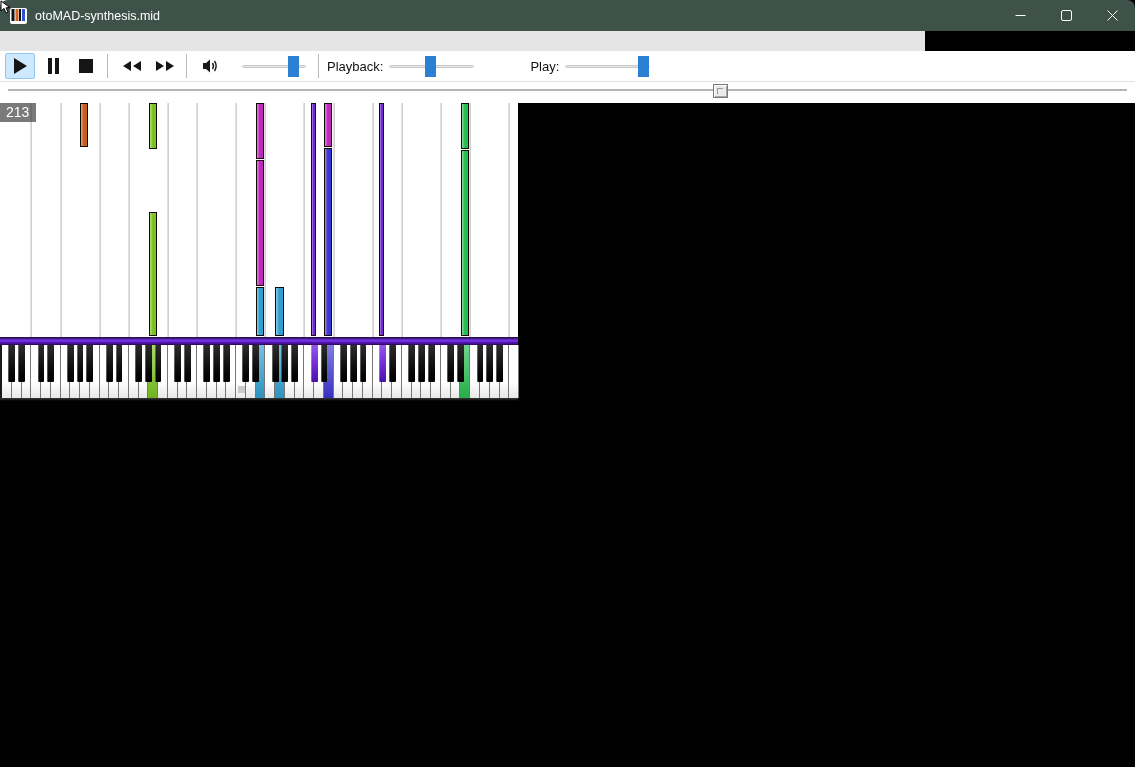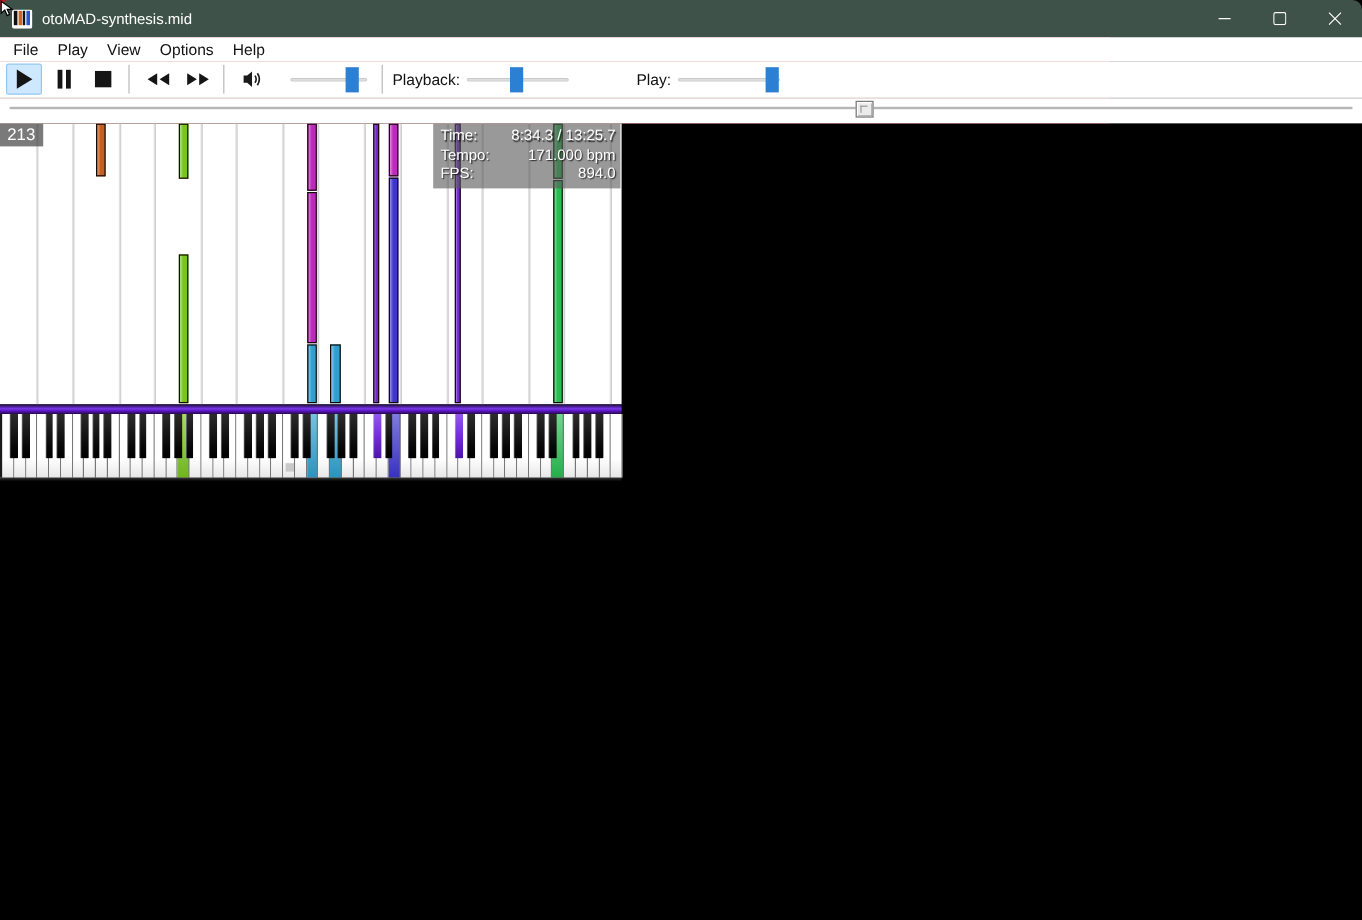--- a/index.html
+++ b/index.html
@@ -1,18 +1,18 @@
 <!DOCTYPE html>
 <html><head>
 <meta charset="utf-8">
 <style>
   * { margin:0; padding:0; box-sizing:border-box; }
   html,body { width:1135px; height:767px; overflow:hidden;
     font-family:"Liberation Sans", sans-serif; background:#000; }
-  .window { position:relative; width:925px; height:767px; background:#b91c1c; }
+  .window { position:relative; width:925px; height:767px; background:#e5e5e5; }
 
   
   .titlebar { position:absolute; left:0; top:0; width:1135px; height:31px;
     background:#3e524a; border-radius:8px 8px 0 0; display:flex; align-items:center; color:#fff; }
   .app-icon { width:17px; height:16px; margin:0 8px 0 10px; flex:0 0 auto; }
   .title-text { font-size:12.5px; color:#fff; }
   .win-btns { margin-left:auto; display:flex; height:31px; }
   .win-btn { width:46px; height:31px; display:flex; align-items:center; justify-content:center; color:#fff; }
   .win-btn svg { display:block; }
 
@@ -102,27 +102,20 @@
           </svg>
       </div>
       <div class="win-btn">
         <svg width="11" height="11" viewBox="0 0 11 11">
             <path d="M0.5,0.5 L10.5,10.5 M10.5,0.5 L0.5,10.5" stroke="#fff" stroke-width="1"></path>
           </svg>
       </div>
     </div>
   </div>
 
-  <div class="menubar">
-      <span class="menu-item">File</span>
-      <span class="menu-item">Play</span>
-      <span class="menu-item">View</span>
-      <span class="menu-item">Options</span>
-      <span class="menu-item">Help</span>
-    </div>
 
   <div class="toolbar">
     <div class="tbtn active" style="margin-left:5px">
       <svg width="16" height="18" viewBox="0 0 16 18">
           <path d="M2,1 L15,9 L2,17 Z" fill="#151515"></path>
         </svg>
     </div>
     <div class="tbtn">
       <svg width="13" height="16" viewBox="0 0 13 16">
           <rect x="1" y="0" width="4" height="16" fill="#151515"></rect>
@@ -202,34 +195,20 @@
           <div class="note" style="left: 255.93px; width: 8.155px; top: 57px; height: 126px; background: linear-gradient(to right, rgba(255, 255, 255, 0.45), rgba(255, 255, 255, 0) 45%), rgb(189, 41, 189);"></div>
           <div class="note" style="left: 255.93px; width: 8.155px; top: 184px; height: 49px; background: linear-gradient(to right, rgba(255, 255, 255, 0.45), rgba(255, 255, 255, 0) 45%), rgb(47, 159, 208);"></div>
           <div class="note" style="left: 275.44px; width: 8.155px; top: 184px; height: 49px; background: linear-gradient(to right, rgba(255, 255, 255, 0.45), rgba(255, 255, 255, 0) 45%), rgb(47, 159, 208);"></div>
           <div class="note" style="left: 310.86px; width: 5px; top: 0px; height: 233px; background: linear-gradient(to right, rgba(255, 255, 255, 0.45), rgba(255, 255, 255, 0) 45%), rgb(114, 41, 212);"></div>
           <div class="note" style="left: 324.215px; width: 8.155px; top: 0px; height: 44px; background: linear-gradient(to right, rgba(255, 255, 255, 0.45), rgba(255, 255, 255, 0) 45%), rgb(189, 41, 189);"></div>
           <div class="note" style="left: 324.215px; width: 8.155px; top: 45px; height: 188px; background: linear-gradient(to right, rgba(255, 255, 255, 0.45), rgba(255, 255, 255, 0) 45%), rgb(60, 53, 208);"></div>
           <div class="note" style="left: 379.145px; width: 5px; top: 0px; height: 233px; background: linear-gradient(to right, rgba(255, 255, 255, 0.45), rgba(255, 255, 255, 0) 45%), rgb(114, 41, 212);"></div>
           <div class="note" style="left: 460.785px; width: 8.155px; top: 0px; height: 46px; background: linear-gradient(to right, rgba(255, 255, 255, 0.45), rgba(255, 255, 255, 0) 45%), rgb(40, 189, 80);"></div>
           <div class="note" style="left: 460.785px; width: 8.155px; top: 47px; height: 186px; background: linear-gradient(to right, rgba(255, 255, 255, 0.45), rgba(255, 255, 255, 0) 45%), rgb(40, 189, 80);"></div>
           <div class="tempo-badge">213</div>
-        <div class="overlay" id="overlay">
-            <div class="ov-row">
-              <span>Time:</span>
-              <span>8:34.3 / 13:25.7</span>
-            </div>
-            <div class="ov-row">
-              <span>Tempo:</span>
-              <span>171.000 bpm</span>
-            </div>
-            <div class="ov-row">
-              <span>FPS:</span>
-              <span>894.0</span>
-            </div>
-          </div>
       </div>
       <div class="strikebar"></div>
       <div class="keyboard" id="keyboard">
           <div class="wkey" style="left: 0px; width: 9.755px;"></div>
           <div class="wkey" style="left: 9.755px; width: 9.755px;"></div>
           <div class="wkey" style="left: 19.51px; width: 9.755px;"></div>
           <div class="wkey" style="left: 29.265px; width: 9.755px;"></div>
           <div class="wkey" style="left: 39.02px; width: 9.755px;"></div>
           <div class="wkey" style="left: 48.775px; width: 9.755px;"></div>
           <div class="wkey" style="left: 58.53px; width: 9.755px;"></div>

